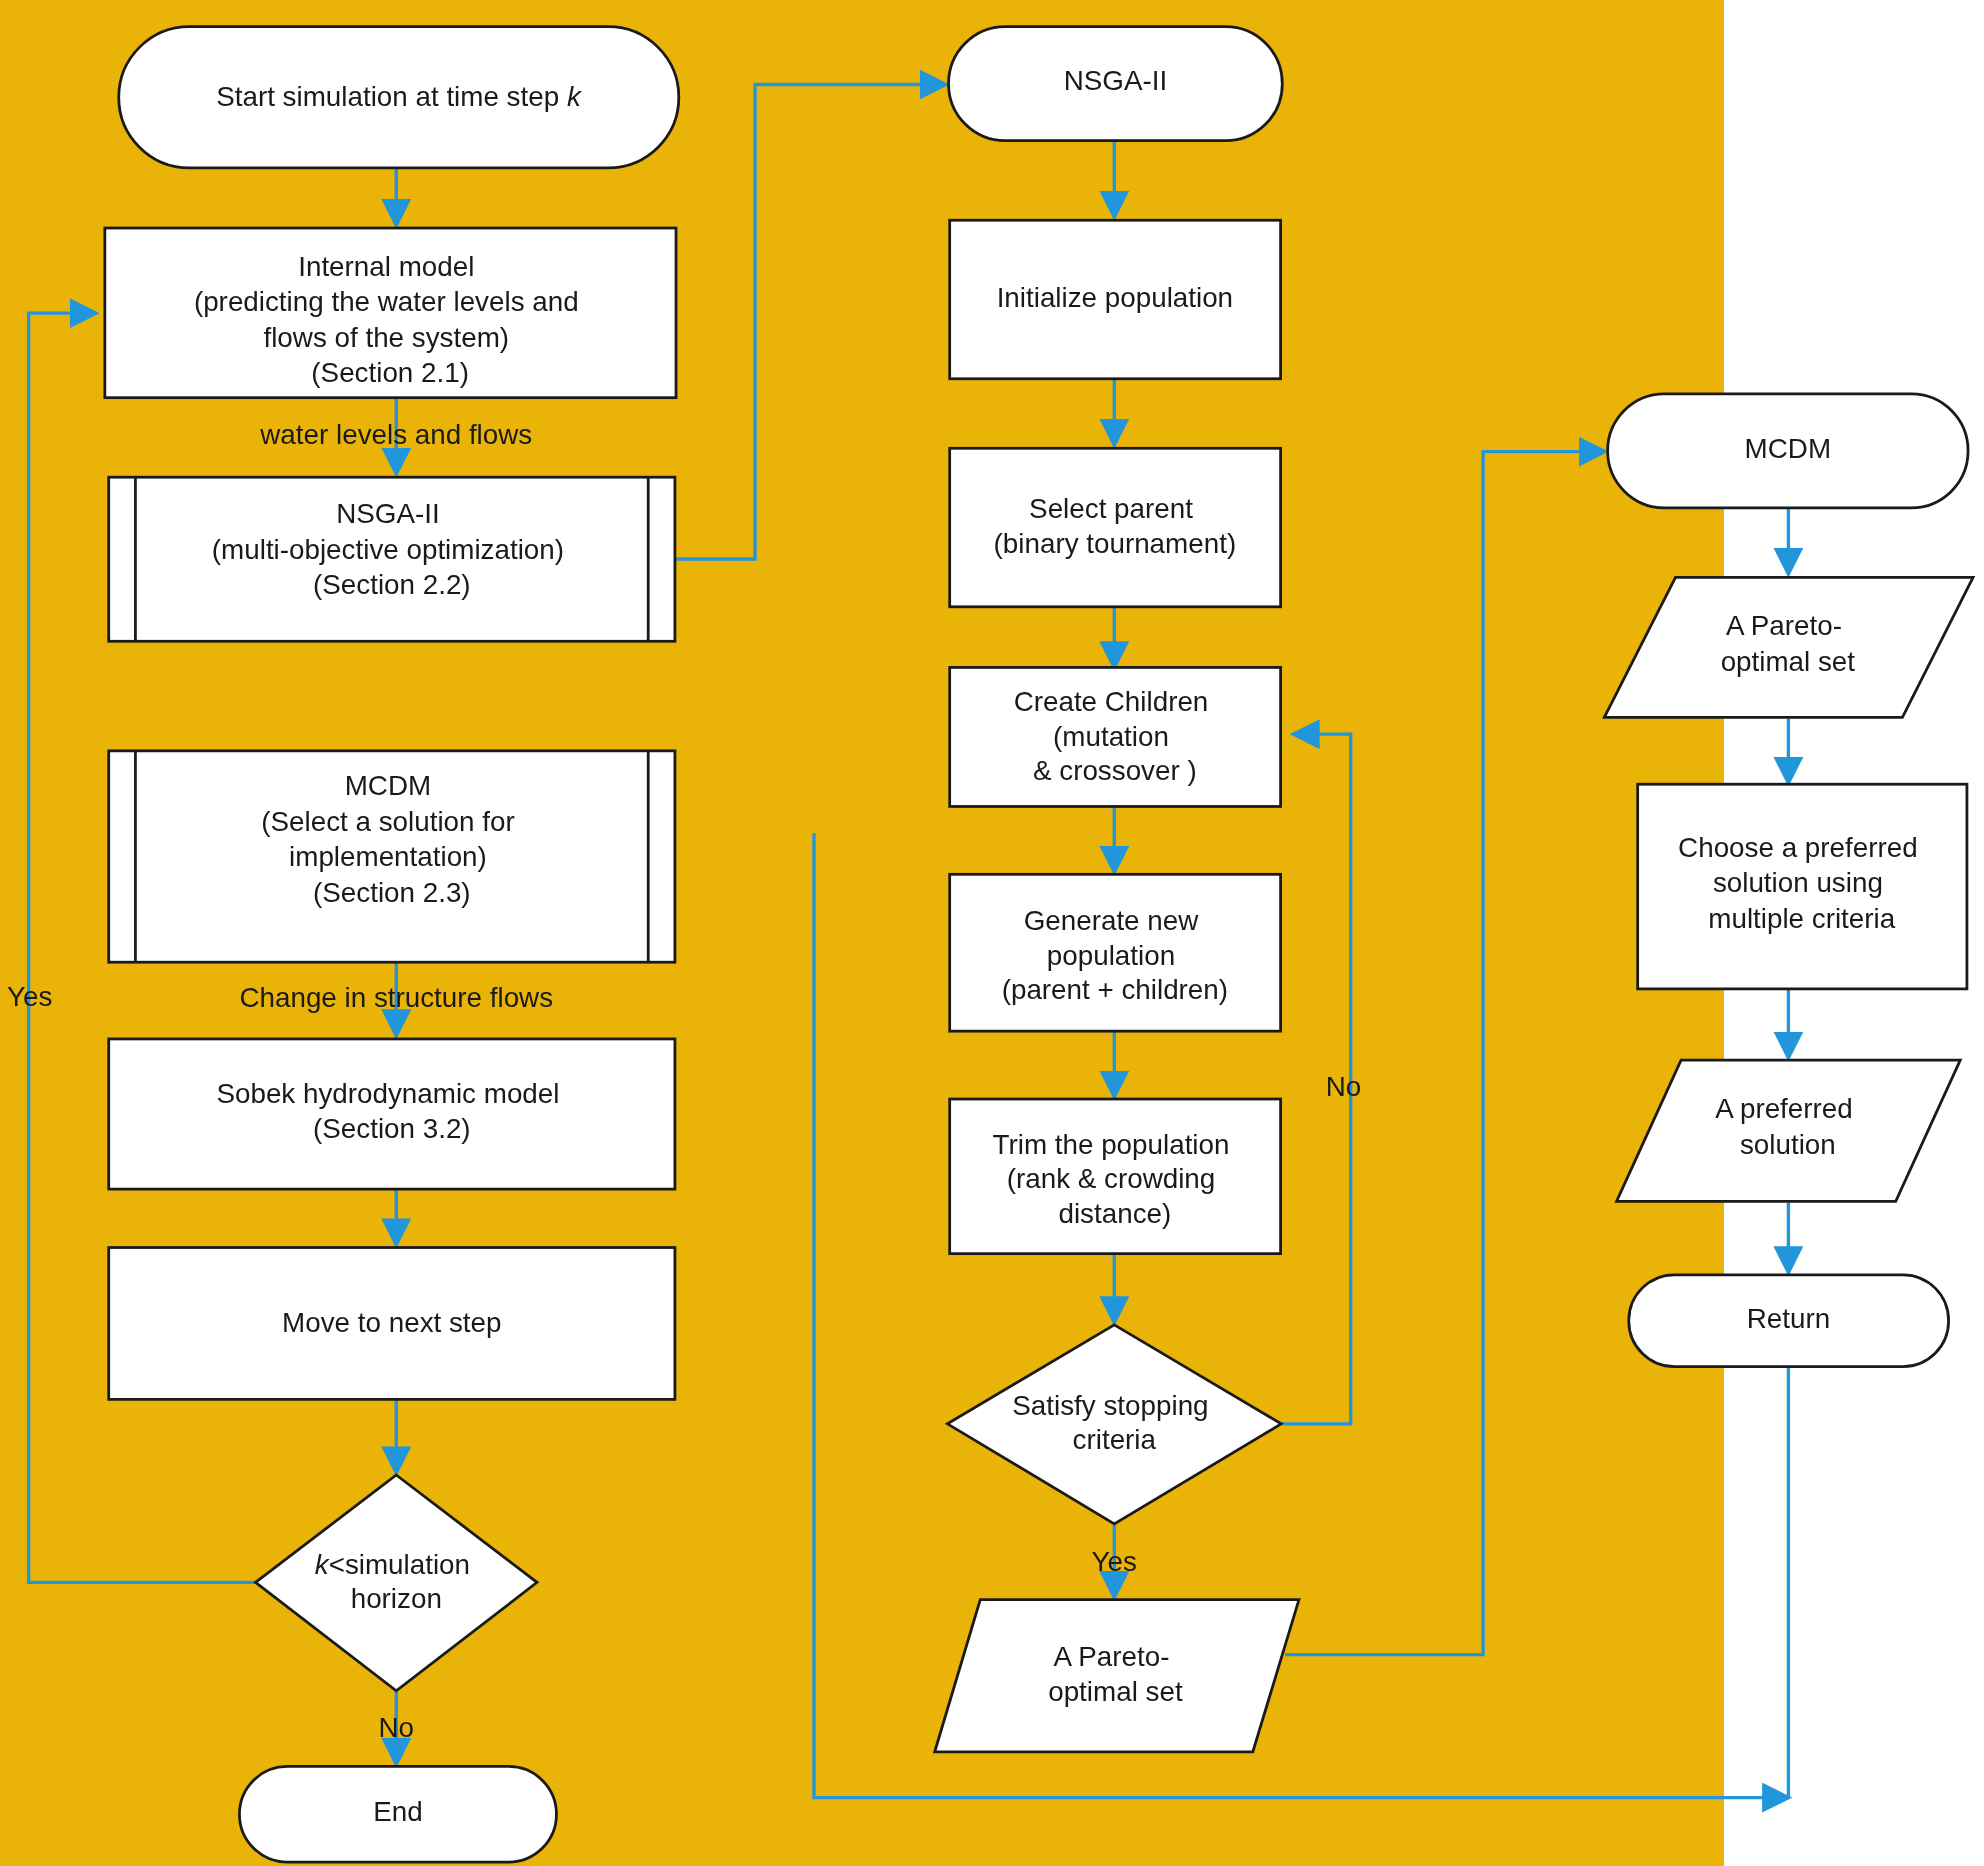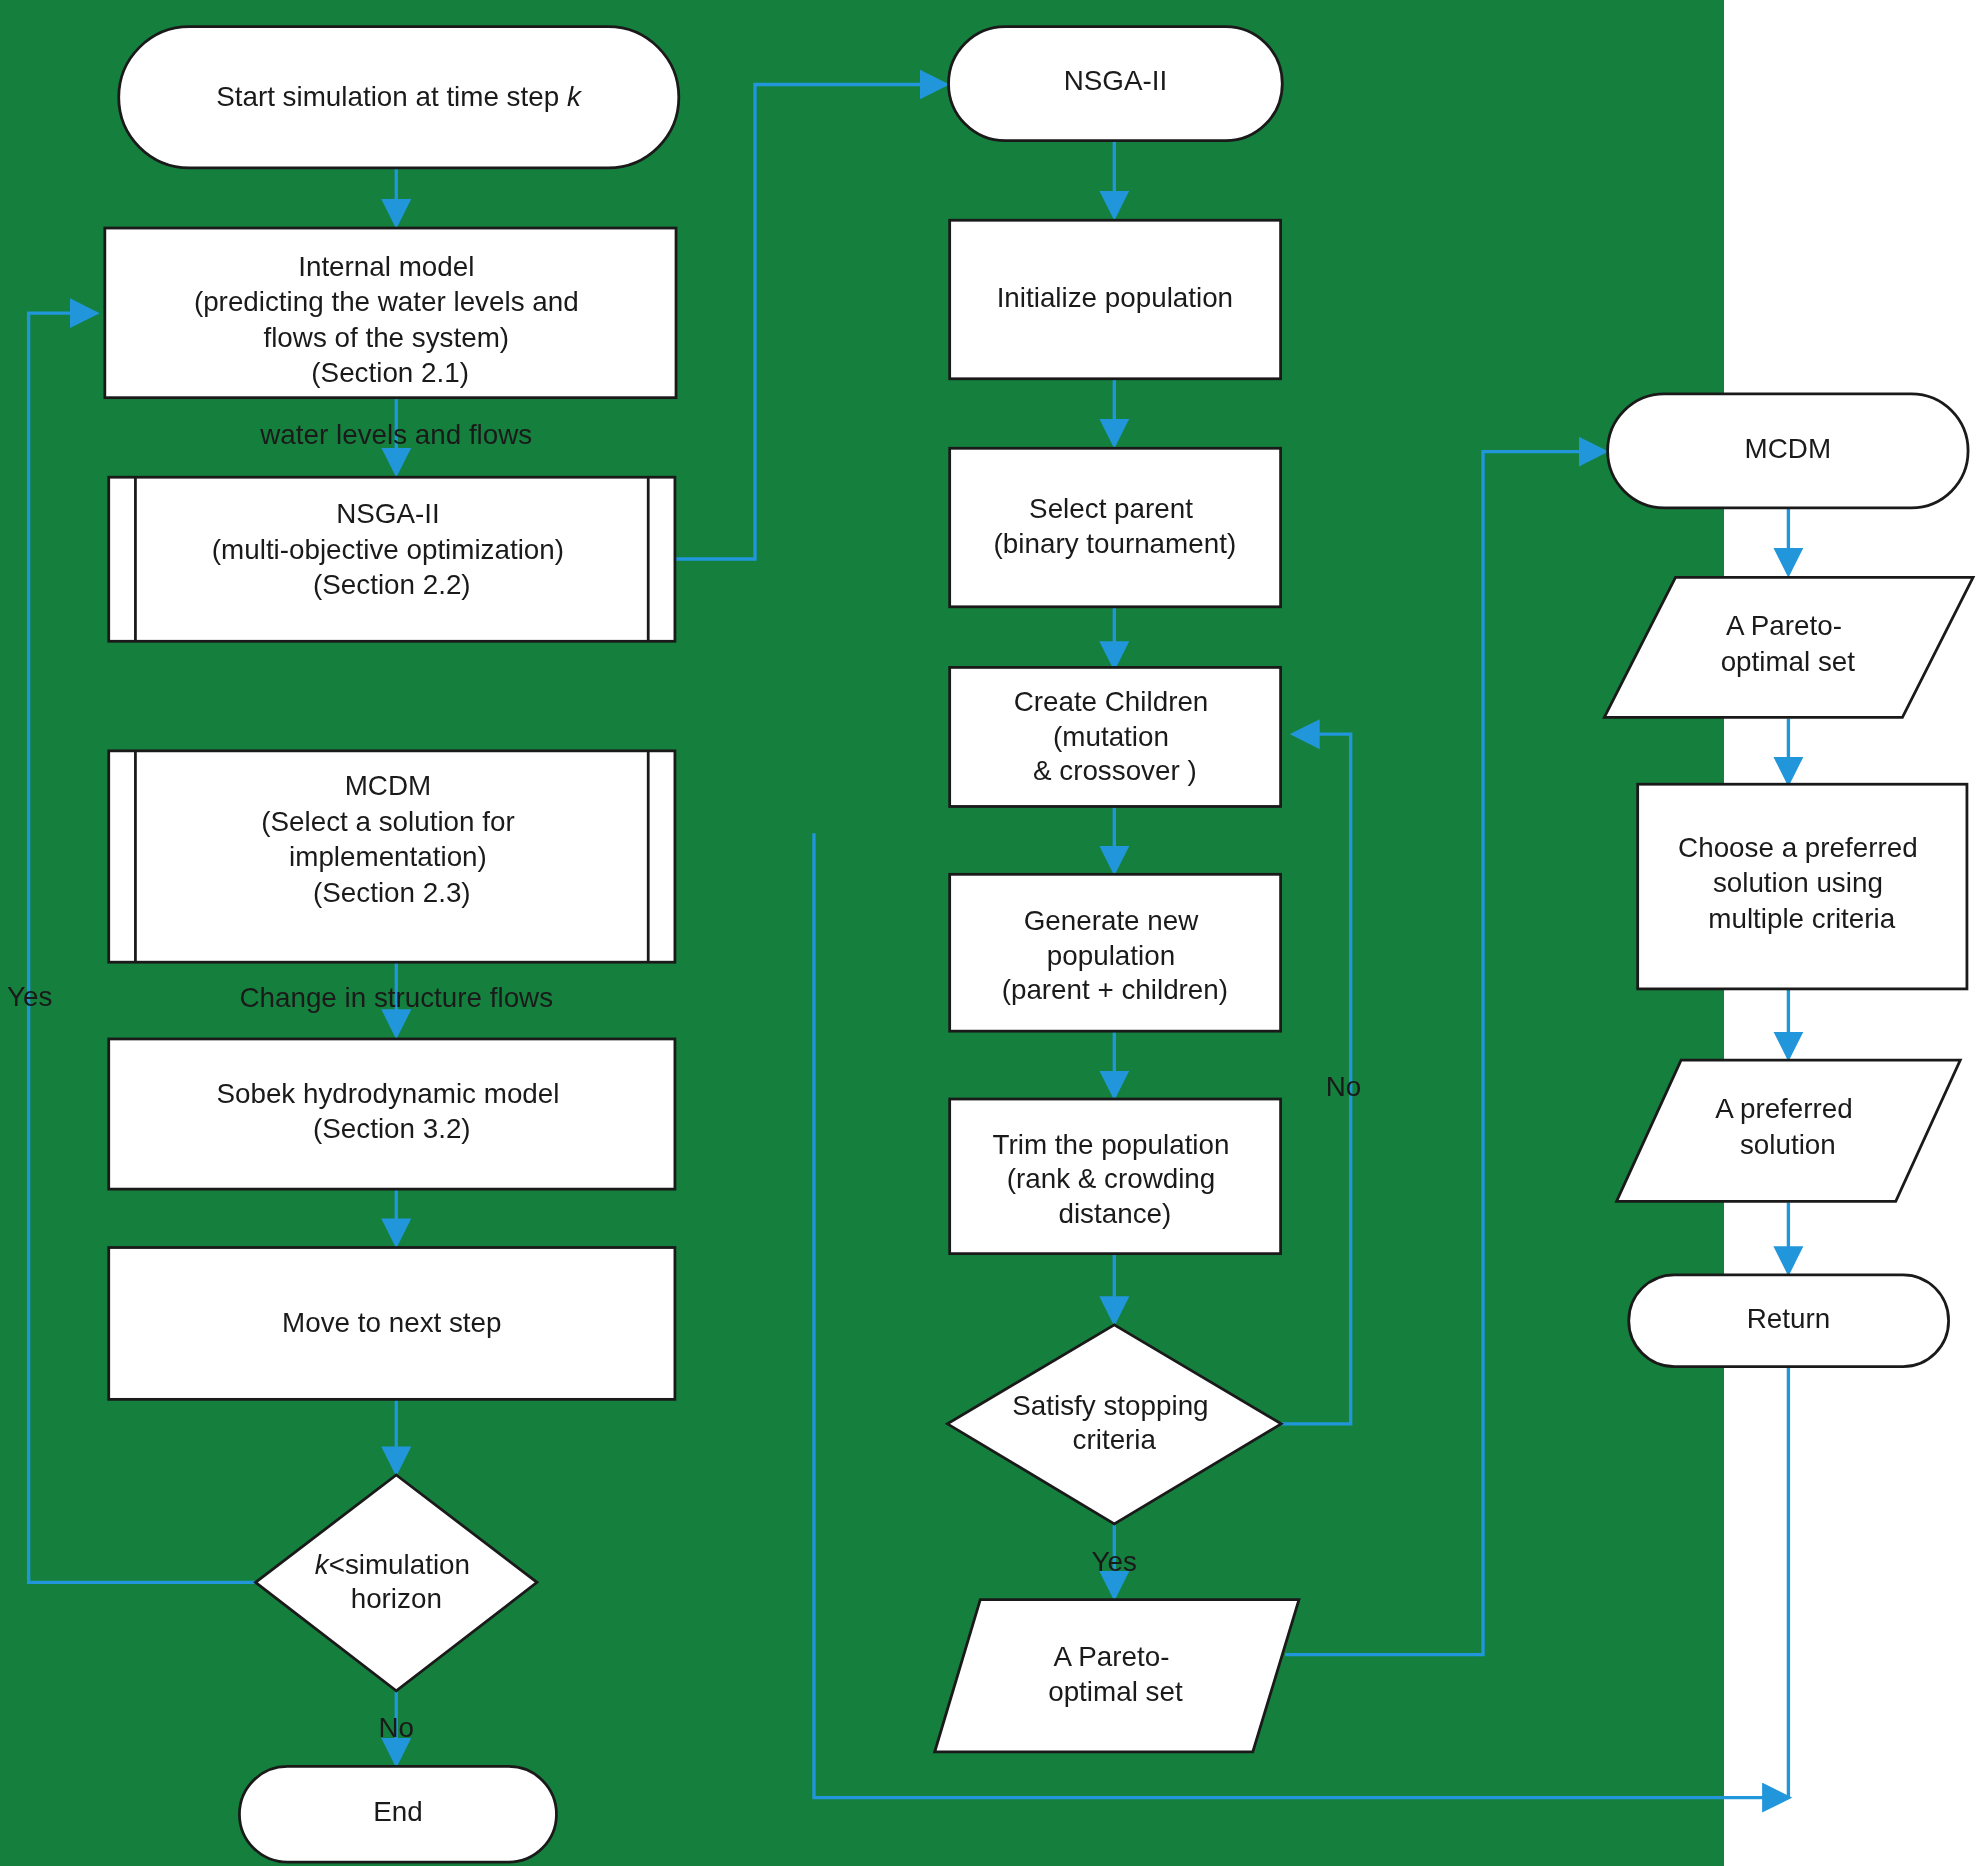--- a/index.html
+++ b/index.html
@@ -5,21 +5,21 @@
 <style>
   html, body {
     margin: 0;
     padding: 0;
     background: #ffffff;
   }
   #stage {
     position: relative;
     width: 1724px;
     height: 1866px;
-    background: #15803d;
+    background: #eab308;
     font-family: "Liberation Sans", sans-serif;
   }
   svg#flow {
     position: absolute;
     left: 0;
     top: 0;
     width: 1985px;
     height: 1866px;
     display: block;
   }

